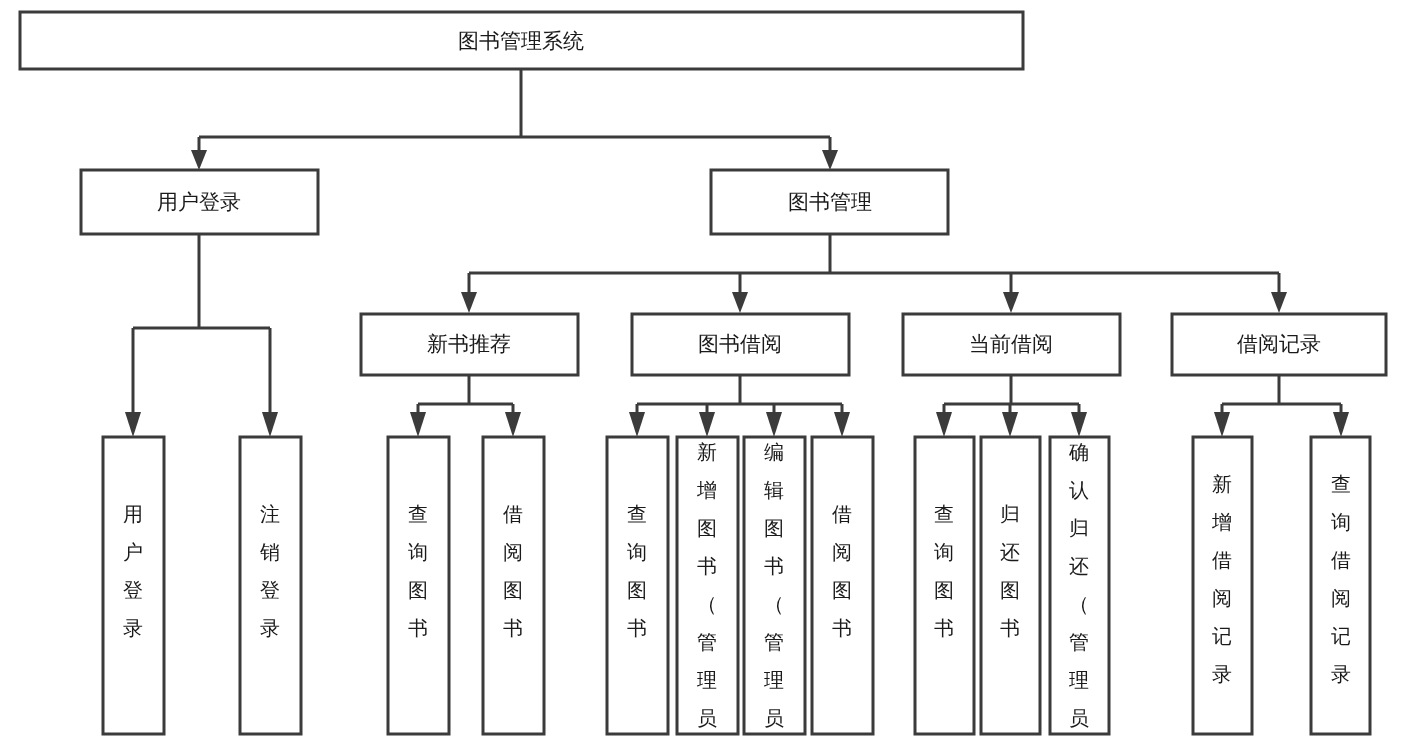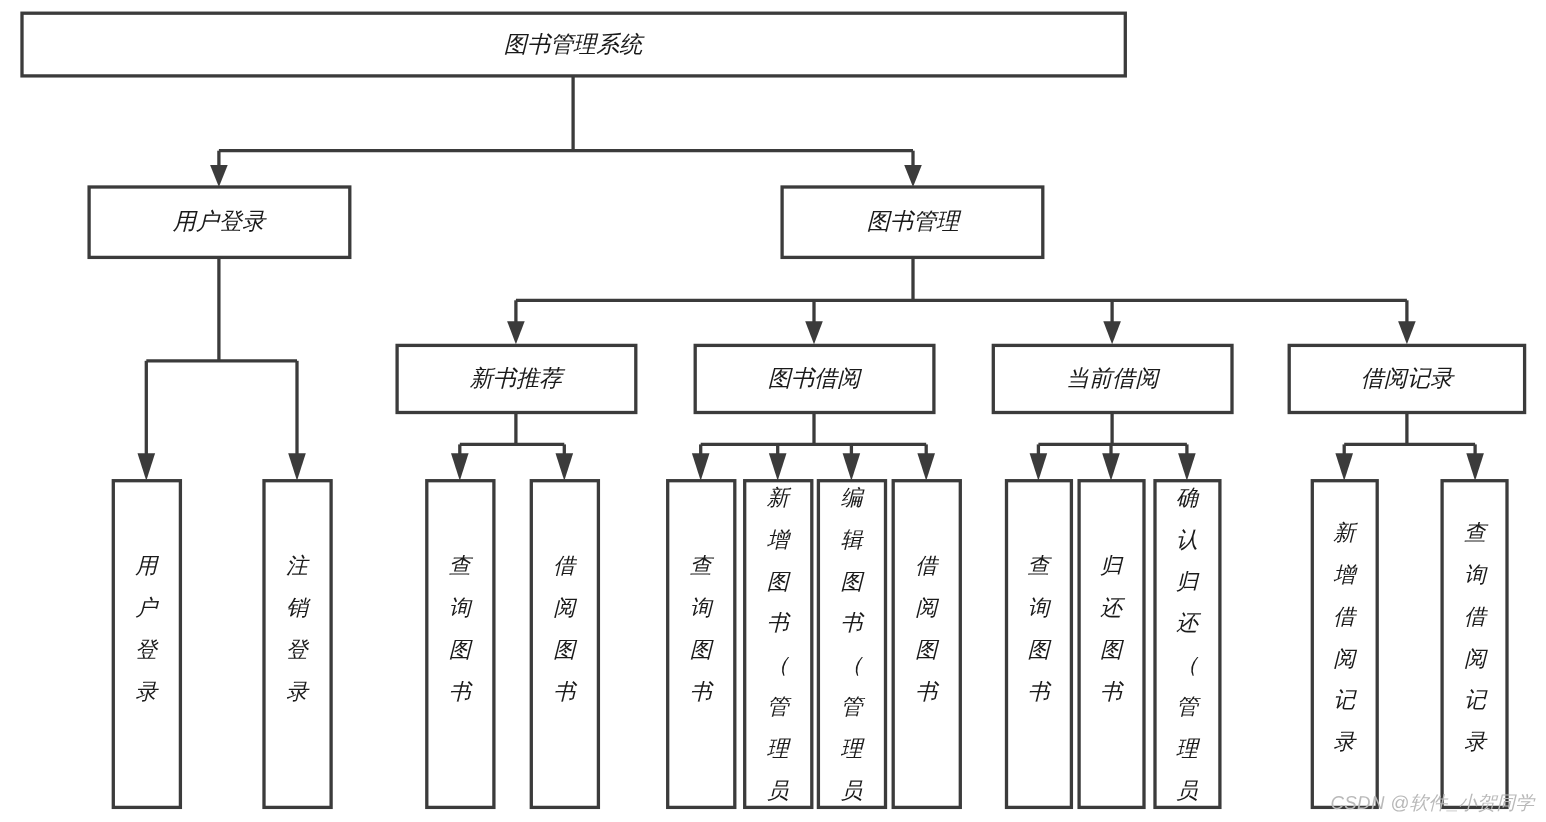--- a/index.html
+++ b/index.html
@@ -11,21 +11,20 @@
     width: 1405px;
     height: 747px;
     font-family: "Liberation Sans", "DejaVu Sans", sans-serif;
     overflow: hidden;
     position: relative;
   }
   #diagram-root {
     position: relative;
     width: 1405px;
     height: 747px;
-    font-style: italic;
   }
   svg.flow {
     position: absolute;
     top: 0;
     left: 0;
     width: 1405px;
     height: 747px;
     display: block;
   }
   .node-rect {
@@ -219,15 +218,14 @@
       <rect class="node-rect" x="1193" y="437" width="59" height="297"></rect>
       <text class="node-label-vert" x="1222" y="491"><tspan x="1222" y="491">新</tspan><tspan x="1222" y="529">增</tspan><tspan x="1222" y="567">借</tspan><tspan x="1222" y="605">阅</tspan><tspan x="1222" y="643">记</tspan><tspan x="1222" y="681">录</tspan></text>
     </g>
     <g>
       <rect class="node-rect" x="1311" y="437" width="59" height="297"></rect>
       <text class="node-label-vert" x="1341" y="491"><tspan x="1341" y="491">查</tspan><tspan x="1341" y="529">询</tspan><tspan x="1341" y="567">借</tspan><tspan x="1341" y="605">阅</tspan><tspan x="1341" y="643">记</tspan><tspan x="1341" y="681">录</tspan></text>
     </g>
 
   </svg>
 
-  <div class="watermark">CSDN @软件_小贺同学</div>
 
 </div>
 
 </body></html>

